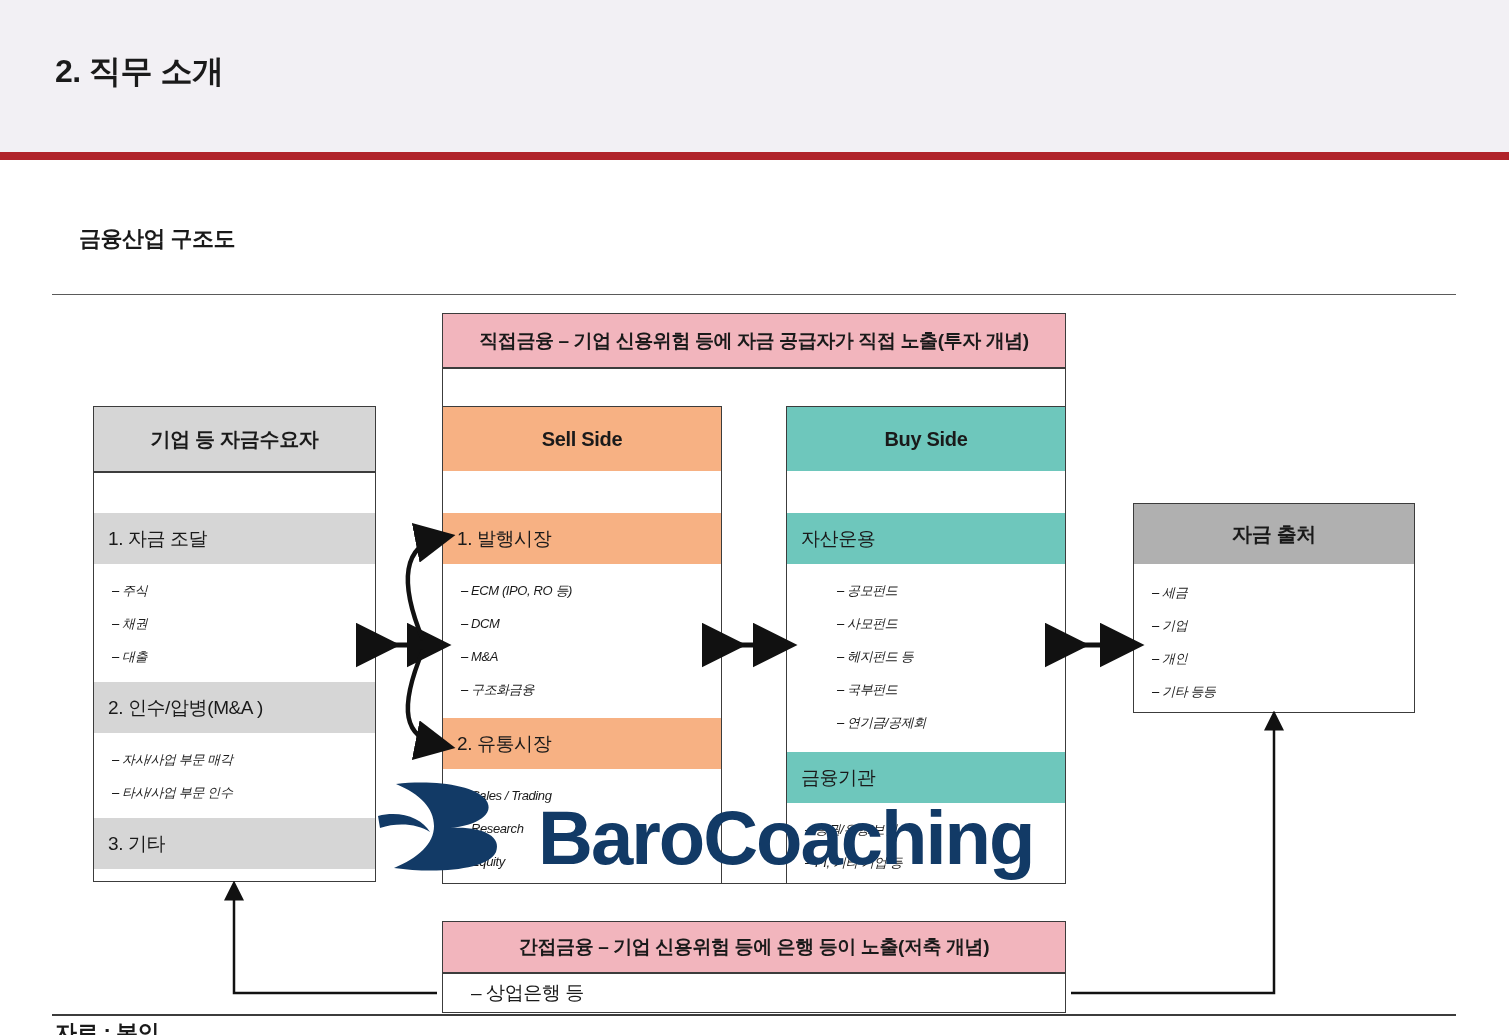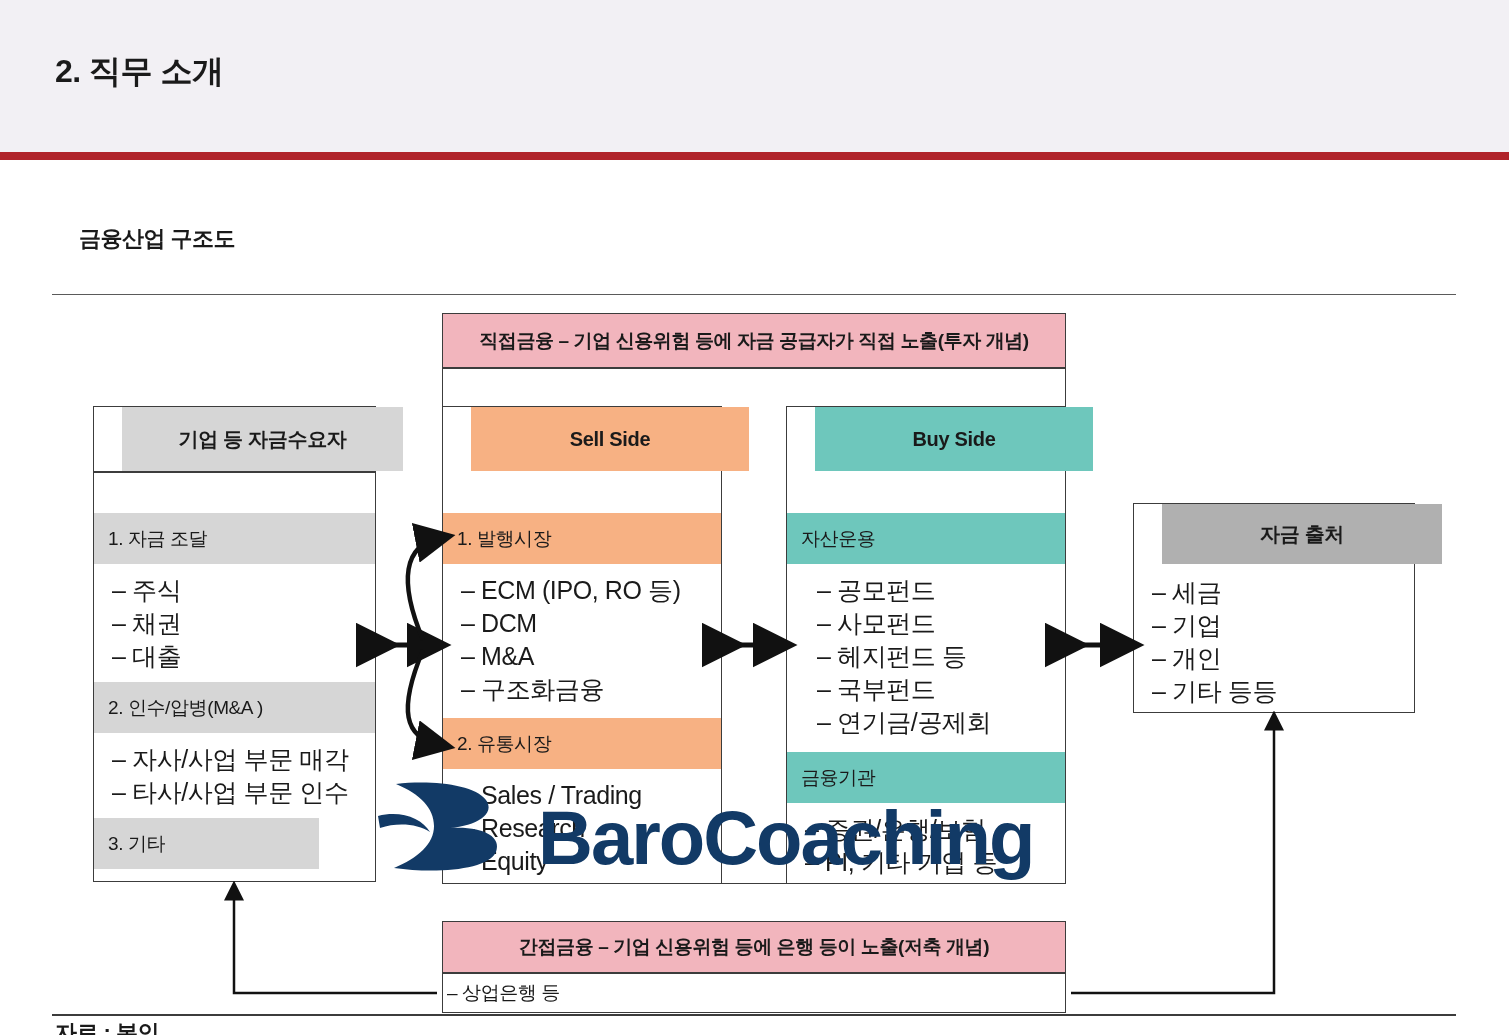--- a/index.html
+++ b/index.html
@@ -77,21 +77,20 @@
   }
 
   
   .hdr {
     display: flex;
     align-items: center;
     justify-content: center;
     font-weight: bold;
     font-size: 20px;
     letter-spacing: -0.3px;
-    margin-left: 28px;
   }
   .hdr-pink   { background: #f2b5bd; }
   .hdr-gray   { background: #d6d6d6; }
   .hdr-orange { background: #f7b183; }
   .hdr-teal   { background: #6ec7bc; }
   .hdr-dkgray { background: #b0b0b0; }
 
   .sub {
     display: flex;
     align-items: center;
@@ -99,44 +98,45 @@
     font-weight: normal;
     letter-spacing: -0.4px;
     padding-left: 14px;
   }
   .sub-gray   { background: #d6d6d6; }
   .sub-orange { background: #f7b183; }
   .sub-teal   { background: #6ec7bc; text-align: right; }
 
   .list {
     position: absolute;
-    font-size: 25px;
+    font-size: 13px;
     line-height: 33px;
     letter-spacing: -0.4px;
     padding-left: 18px;
     box-sizing: border-box;
+    font-style: italic;
   }
   .list div { white-space: nowrap; }
 
   .banner {
     display: flex;
     align-items: center;
     justify-content: center;
     font-weight: bold;
     font-size: 19px;
     letter-spacing: -0.4px;
     text-align: center;
   }
 
   .rowtext {
     display: flex;
     align-items: center;
     font-size: 19px;
     letter-spacing: -0.4px;
-    padding-left: 4px;
+    padding-left: 28px;
   }
 
   
   .hline {
     position: absolute;
     background: #3c3c3c;
     height: 1.5px;
   }
 
   svg.arrows {
@@ -211,21 +211,21 @@
     <div>–  채권</div>
     <div>–  대출</div>
   </div>
 
   <div class="box sub sub-gray" style="left:94px; top:682px; width:281px; height:51px;">2. 인수/압병(M&amp;A )</div>
   <div class="list" style="left:94px; top:743px; width:281px;">
     <div>–  자사/사업 부문 매각</div>
     <div>–  타사/사업 부문 인수</div>
   </div>
 
-  <div class="box sub sub-gray" style="left:94px; top:818px; width:225px; height:51px;">3. 기타</div>
+  <div class="box sub sub-gray" style="left:94px; top:818px; width:281px; height:51px;">3. 기타</div>
 
   <div class="box bordered" style="left:442px; top:406px; width:280px; height:478px;"></div>
   <div class="box hdr hdr-orange" style="left:443px; top:407px; width:278px; height:64px;">Sell Side</div>
 
   <div class="box sub sub-orange" style="left:443px; top:513px; width:278px; height:51px;">1. 발행시장</div>
   <div class="list" style="left:443px; top:574px; width:278px;">
     <div>–  ECM (IPO, RO 등)</div>
     <div>–  DCM</div>
     <div>–  M&amp;A</div>
     <div>–  구조화금융</div>
@@ -235,21 +235,21 @@
   <div class="list" style="left:443px; top:779px; width:278px;">
     <div>–  Sales / Trading</div>
     <div>–  Research</div>
     <div>–  Equity</div>
   </div>
 
   <div class="box bordered" style="left:786px; top:406px; width:280px; height:478px;"></div>
   <div class="box hdr hdr-teal" style="left:787px; top:407px; width:278px; height:64px;">Buy Side</div>
 
   <div class="box sub sub-teal" style="left:787px; top:513px; width:278px; height:51px;">자산운용</div>
-  <div class="list" style="left:799px; top:574px; width:278px;">
+  <div class="list" style="left:819px; top:574px; width:278px;">
     <div>–  공모펀드</div>
     <div>–  사모펀드</div>
     <div>–  헤지펀드 등</div>
     <div>–  국부펀드</div>
     <div>–  연기금/공제회</div>
   </div>
 
   <div class="box sub sub-teal" style="left:787px; top:752px; width:278px; height:51px;">금융기관</div>
   <div class="list" style="left:787px; top:813px; width:278px;">
     <div>–  증권/은행/보험</div>

